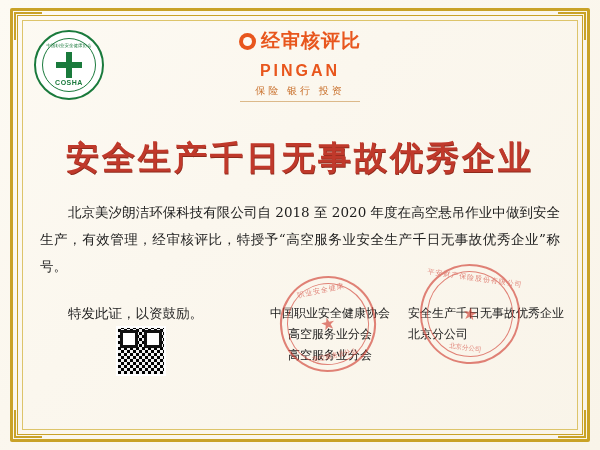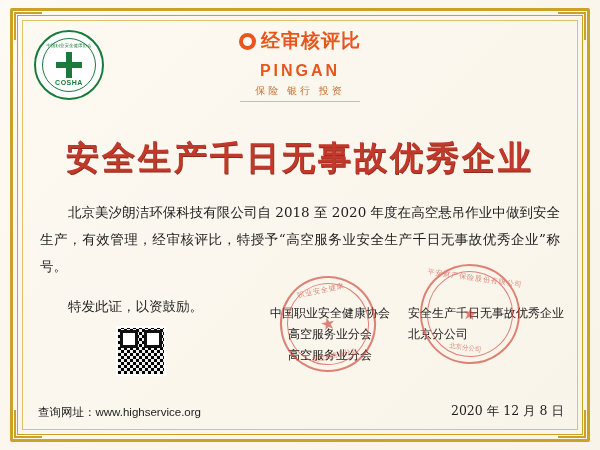--- a/index.html
+++ b/index.html
@@ -203,21 +203,21 @@
   .body-text {
     margin: 18px 12px 0 12px;
     font-size: 13.5px;
     line-height: 2.0;
     color: #1c1c1c;
     text-align: justify;
     text-indent: 28px;
     font-family: "DejaVu Serif", "Liberation Serif", serif;
   }
   .closing {
-    margin: 18px 12px 0 12px;
+    margin: 25px 12px 0 12px;
     font-size: 13.5px;
     color: #1c1c1c;
     text-indent: 28px;
     font-family: Liberation Mono, monospace;
   }
 
   
   .signature {
     position: absolute;
     right: 8px;
@@ -397,19 +397,15 @@
 
     <div class="stamp" id="stamp-corp">
       <div class="ring"></div>
       <div class="txt-top">平安财产保险股份有限公司</div>
       <div class="star">★</div>
       <div class="txt-bot">北京分公司</div>
     </div>
 
     <div class="qr"></div>
 
-    <div class="footer">
-      <div class="url">查询网址：www.highservice.org</div>
-      <div class="date">2020 年 12 月 8 日</div>
-    </div>
 
   </div>
 </div>
 
 </body></html>

